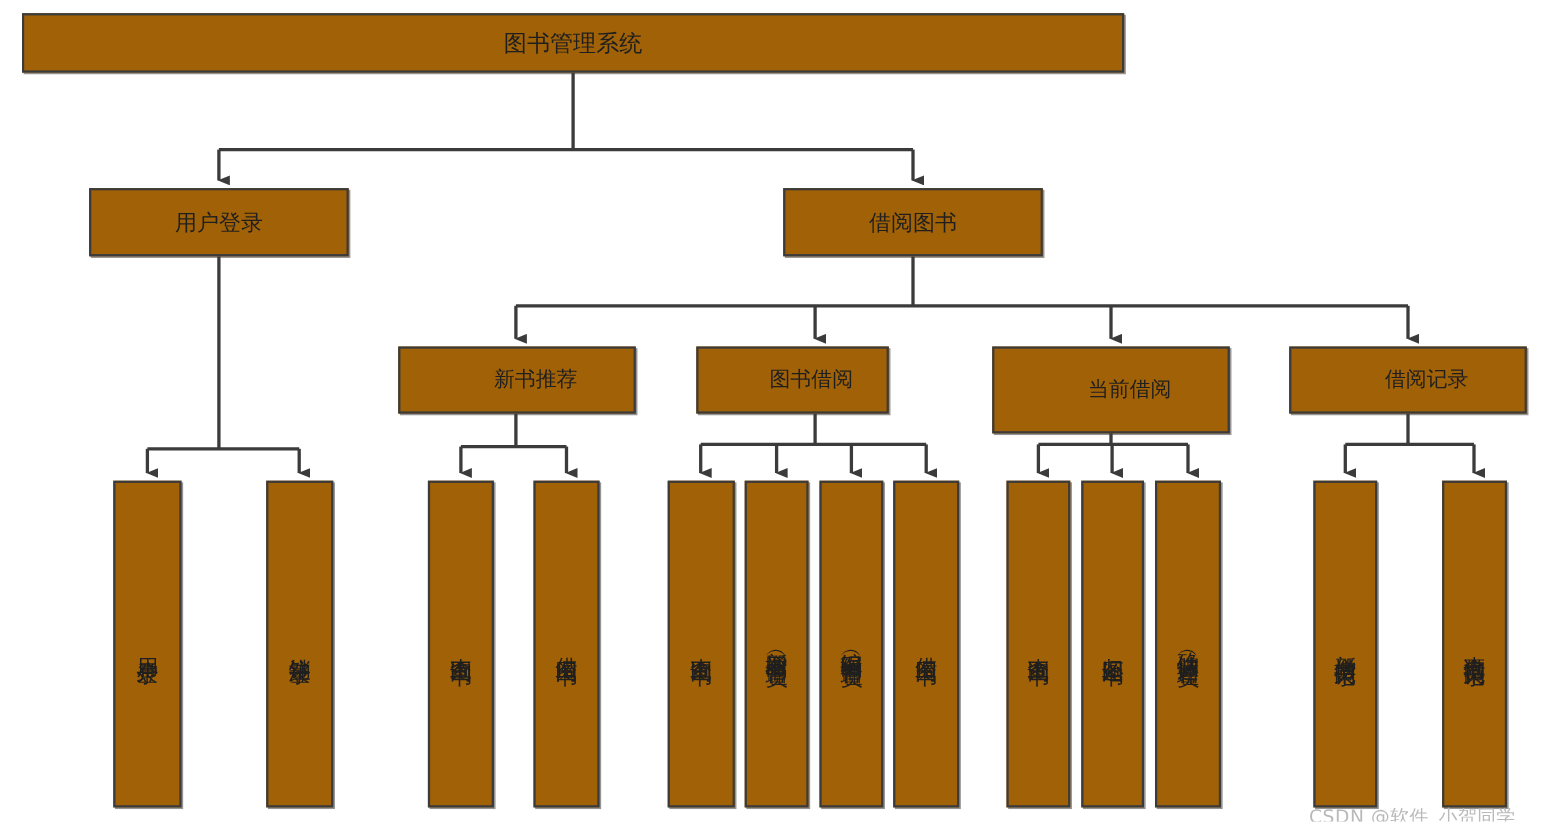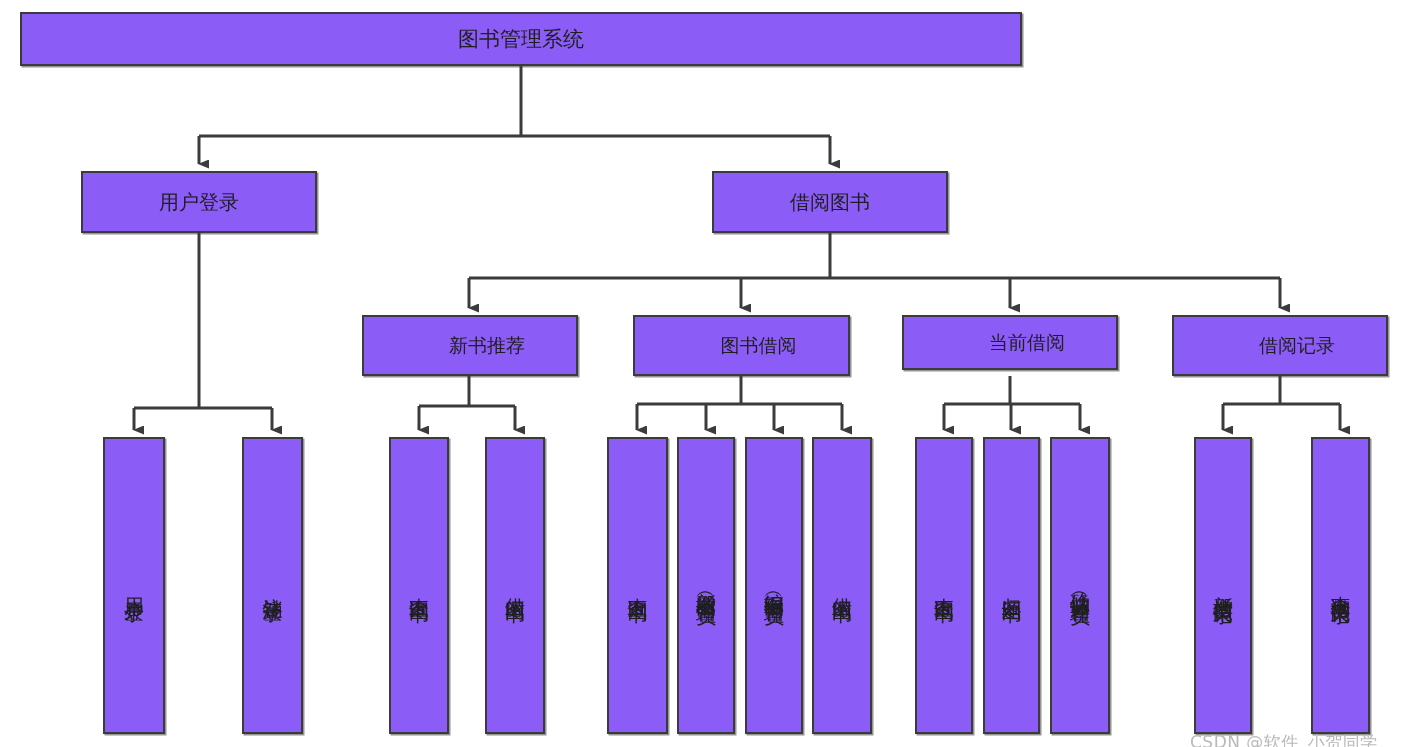--- a/index.html
+++ b/index.html
@@ -22,21 +22,21 @@
     position: absolute;
     left: 0;
     top: 0;
     width: 1405px;
     height: 747px;
     pointer-events: none;
   }
   .node {
     position: absolute;
     box-sizing: border-box;
-    background: #8b5cf6;
+    background: #a16207;
     border: 2px solid #3b3b3b;
     box-shadow: 1.5px 1.5px 0 0 rgba(60,60,60,0.55);
     display: flex;
     align-items: center;
     justify-content: center;
     color: #1f1f1f;
   }
   .node .label {
     display: block;
     text-align: center;
@@ -134,24 +134,24 @@
   <div class="node level2" style="left:81px; top:171px; width:236px; height:62px;">
     <span class="label">用户登录</span>
   </div>
   <div class="node level2" style="left:712px; top:171px; width:236px; height:62px;">
     <span class="label">借阅图书</span>
   </div>
 
   <div class="node level3" style="left:362px; top:315px; width:216px; height:61px;">
     <span class="label">新书推荐</span>
   </div>
-  <div class="node level3" style="left:633px; top:315px; width:217px; height:61px;">
+  <div class="node level3" style="left:633px; top:315px; width:175px; height:61px;">
     <span class="label">图书借阅</span>
   </div>
-  <div class="node level3" style="left:902px; top:315px; width:216px; height:55px;">
+  <div class="node level3" style="left:902px; top:315px; width:216px; height:79px;">
     <span class="label">当前借阅</span>
   </div>
   <div class="node level3" style="left:1172px; top:315px; width:216px; height:61px;">
     <span class="label">借阅记录</span>
   </div>
 
   <div class="node leaf" style="left:103px; top:437px; width:62px; height:297px;">
     <span class="label">用户登录</span>
   </div>
   <div class="node leaf" style="left:242px; top:437px; width:61px; height:297px;">

